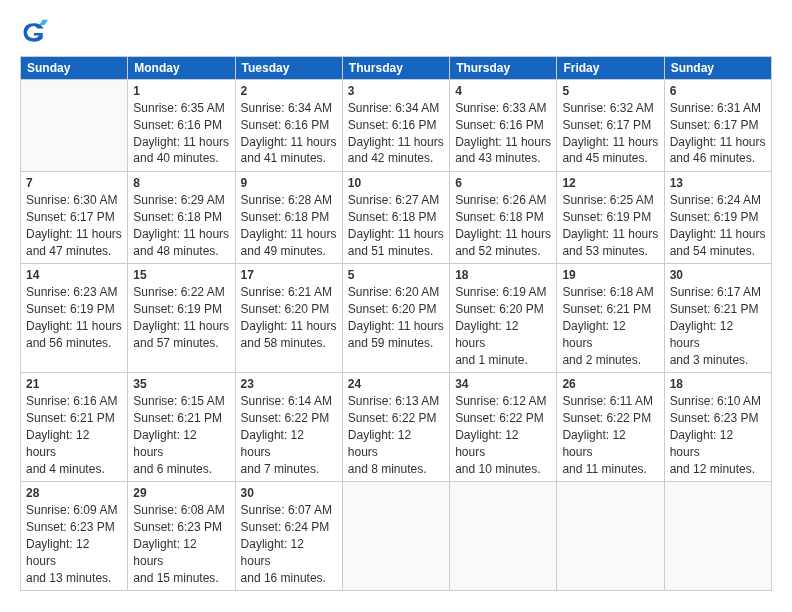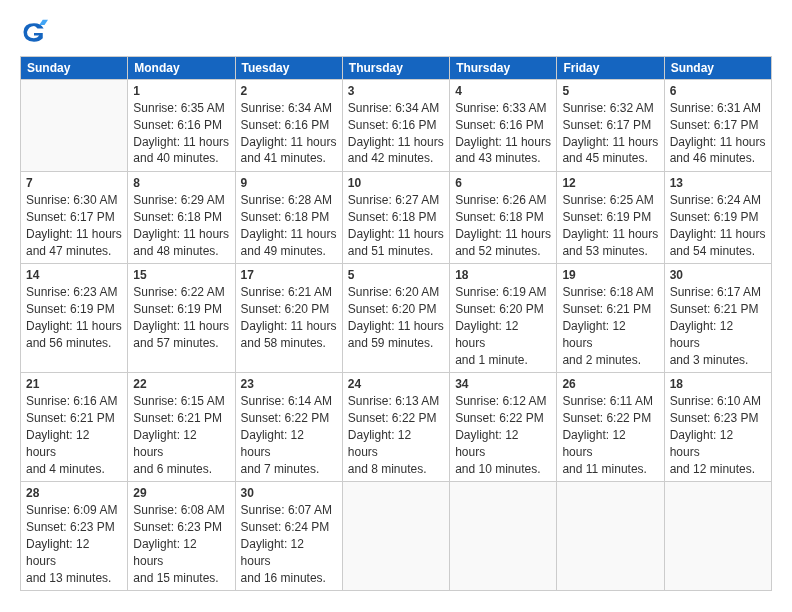--- a/index.html
+++ b/index.html
@@ -213,21 +213,21 @@
             <span class="day-num">30</span>
             <div class="day-info">Sunrise: 6:17 AM<br>Sunset: 6:21 PM<br>Daylight: 12 hours<br>and 3 minutes.</div>
           </td>
         </tr>
         <tr>
           <td>
             <span class="day-num">21</span>
             <div class="day-info">Sunrise: 6:16 AM<br>Sunset: 6:21 PM<br>Daylight: 12 hours<br>and 4 minutes.</div>
           </td>
           <td>
-            <span class="day-num">22</span>
+            <span class="day-num">35</span>
             <div class="day-info">Sunrise: 6:15 AM<br>Sunset: 6:21 PM<br>Daylight: 12 hours<br>and 6 minutes.</div>
           </td>
           <td>
             <span class="day-num">23</span>
             <div class="day-info">Sunrise: 6:14 AM<br>Sunset: 6:22 PM<br>Daylight: 12 hours<br>and 7 minutes.</div>
           </td>
           <td>
             <span class="day-num">24</span>
             <div class="day-info">Sunrise: 6:13 AM<br>Sunset: 6:22 PM<br>Daylight: 12 hours<br>and 8 minutes.</div>
           </td>

